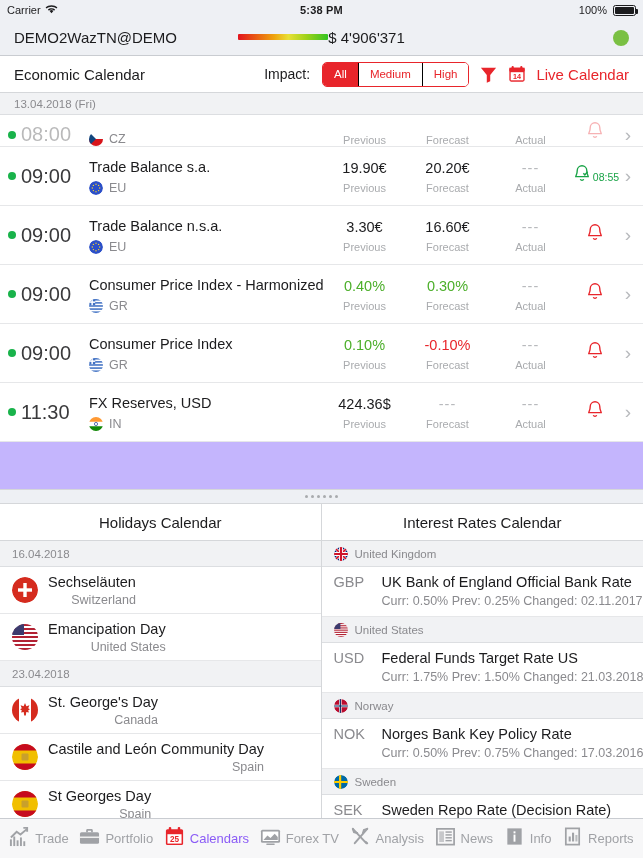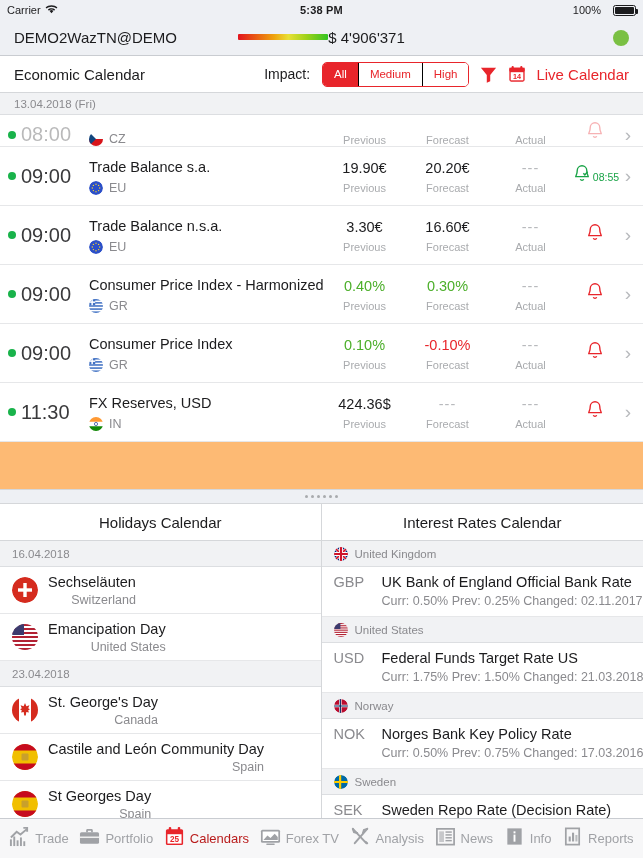--- a/index.html
+++ b/index.html
@@ -20,21 +20,21 @@
     font-size: 11px; color: #1c1c1e;
     padding: 0 7px;
     position: relative;
   }
   .sb-left { display: flex; align-items: center; gap: 4px; }
   .sb-center {
     position: absolute; left: 0; right: 0; text-align: center;
     font-weight: bold; font-size: 11px; letter-spacing: .2px;
   }
   .sb-right {
-    margin-left: auto; display: flex; align-items: center; gap: 12px;
+    margin-left: auto; display: flex; align-items: center; gap: 6px;
     position: relative; z-index: 2;
   }
   .batt {
     width: 23px; height: 11px; border: 1px solid #1c1c1e; border-radius: 2.5px;
     position: relative; display: inline-block;
   }
   .batt::after {
     content: ""; position: absolute; right: -3px; top: 3px;
     width: 2px; height: 5px; background: #1c1c1e; border-radius: 0 1px 1px 0;
   }
@@ -83,21 +83,21 @@
     padding: 0 11px; display: flex; align-items: center; justify-content: center;
     border-right: 1px solid #000000;
   }
   .seg:last-child { border-right: none; }
   .seg.active { background: #e8252b; color: #ffffff; }
   .icon-btn { display: flex; align-items: center; justify-content: center; }
   .live-link { font-size: 15px; color: #e8252b; }
 
   
   .econ {
-    flex: 0 0 396px; height: 396px; background: #fdba74; overflow: hidden; position: relative;
+    flex: 0 0 396px; height: 396px; background: #c4b5fd; overflow: hidden; position: relative;
   }
   .date-header {
     height: 22px; background: #f1f2f4; border-bottom: 1px solid #dcdee1;
     display: flex; align-items: center; padding: 0 14px;
     font-size: 11.5px; color: #8a8a8e;
   }
   .erow {
     height: 59px; border-bottom: 1px solid #e6e7e9;
     display: flex; align-items: center; padding: 0 4px 0 8px;
     background: #ffffff; position: relative;
@@ -163,21 +163,21 @@
   .isub { font-size: 12.5px; color: #8a8a8e; margin-top: 4px; padding-left: 48px; white-space: nowrap; }
 
   
   .tabbar {
     flex: 0 0 40px; height: 40px; background: #f7f7f8;
     border-top: 1px solid #c9ccd1;
     display: flex; align-items: center; justify-content: space-around; padding: 0 4px;
   }
   .tab { display: flex; align-items: center; gap: 5px; }
   .tab-label { font-size: 13px; color: #a0a2a6; }
-  .tab.active .tab-label { color: #b91c1c; }
+  .tab.active .tab-label { color: #8b5cf6; }
 </style>
 </head>
 <body>
 
 <div class="app">
 
   <div class="statusbar">
     <div class="sb-left">
       <span>Carrier</span>
       <span class="wifi">

